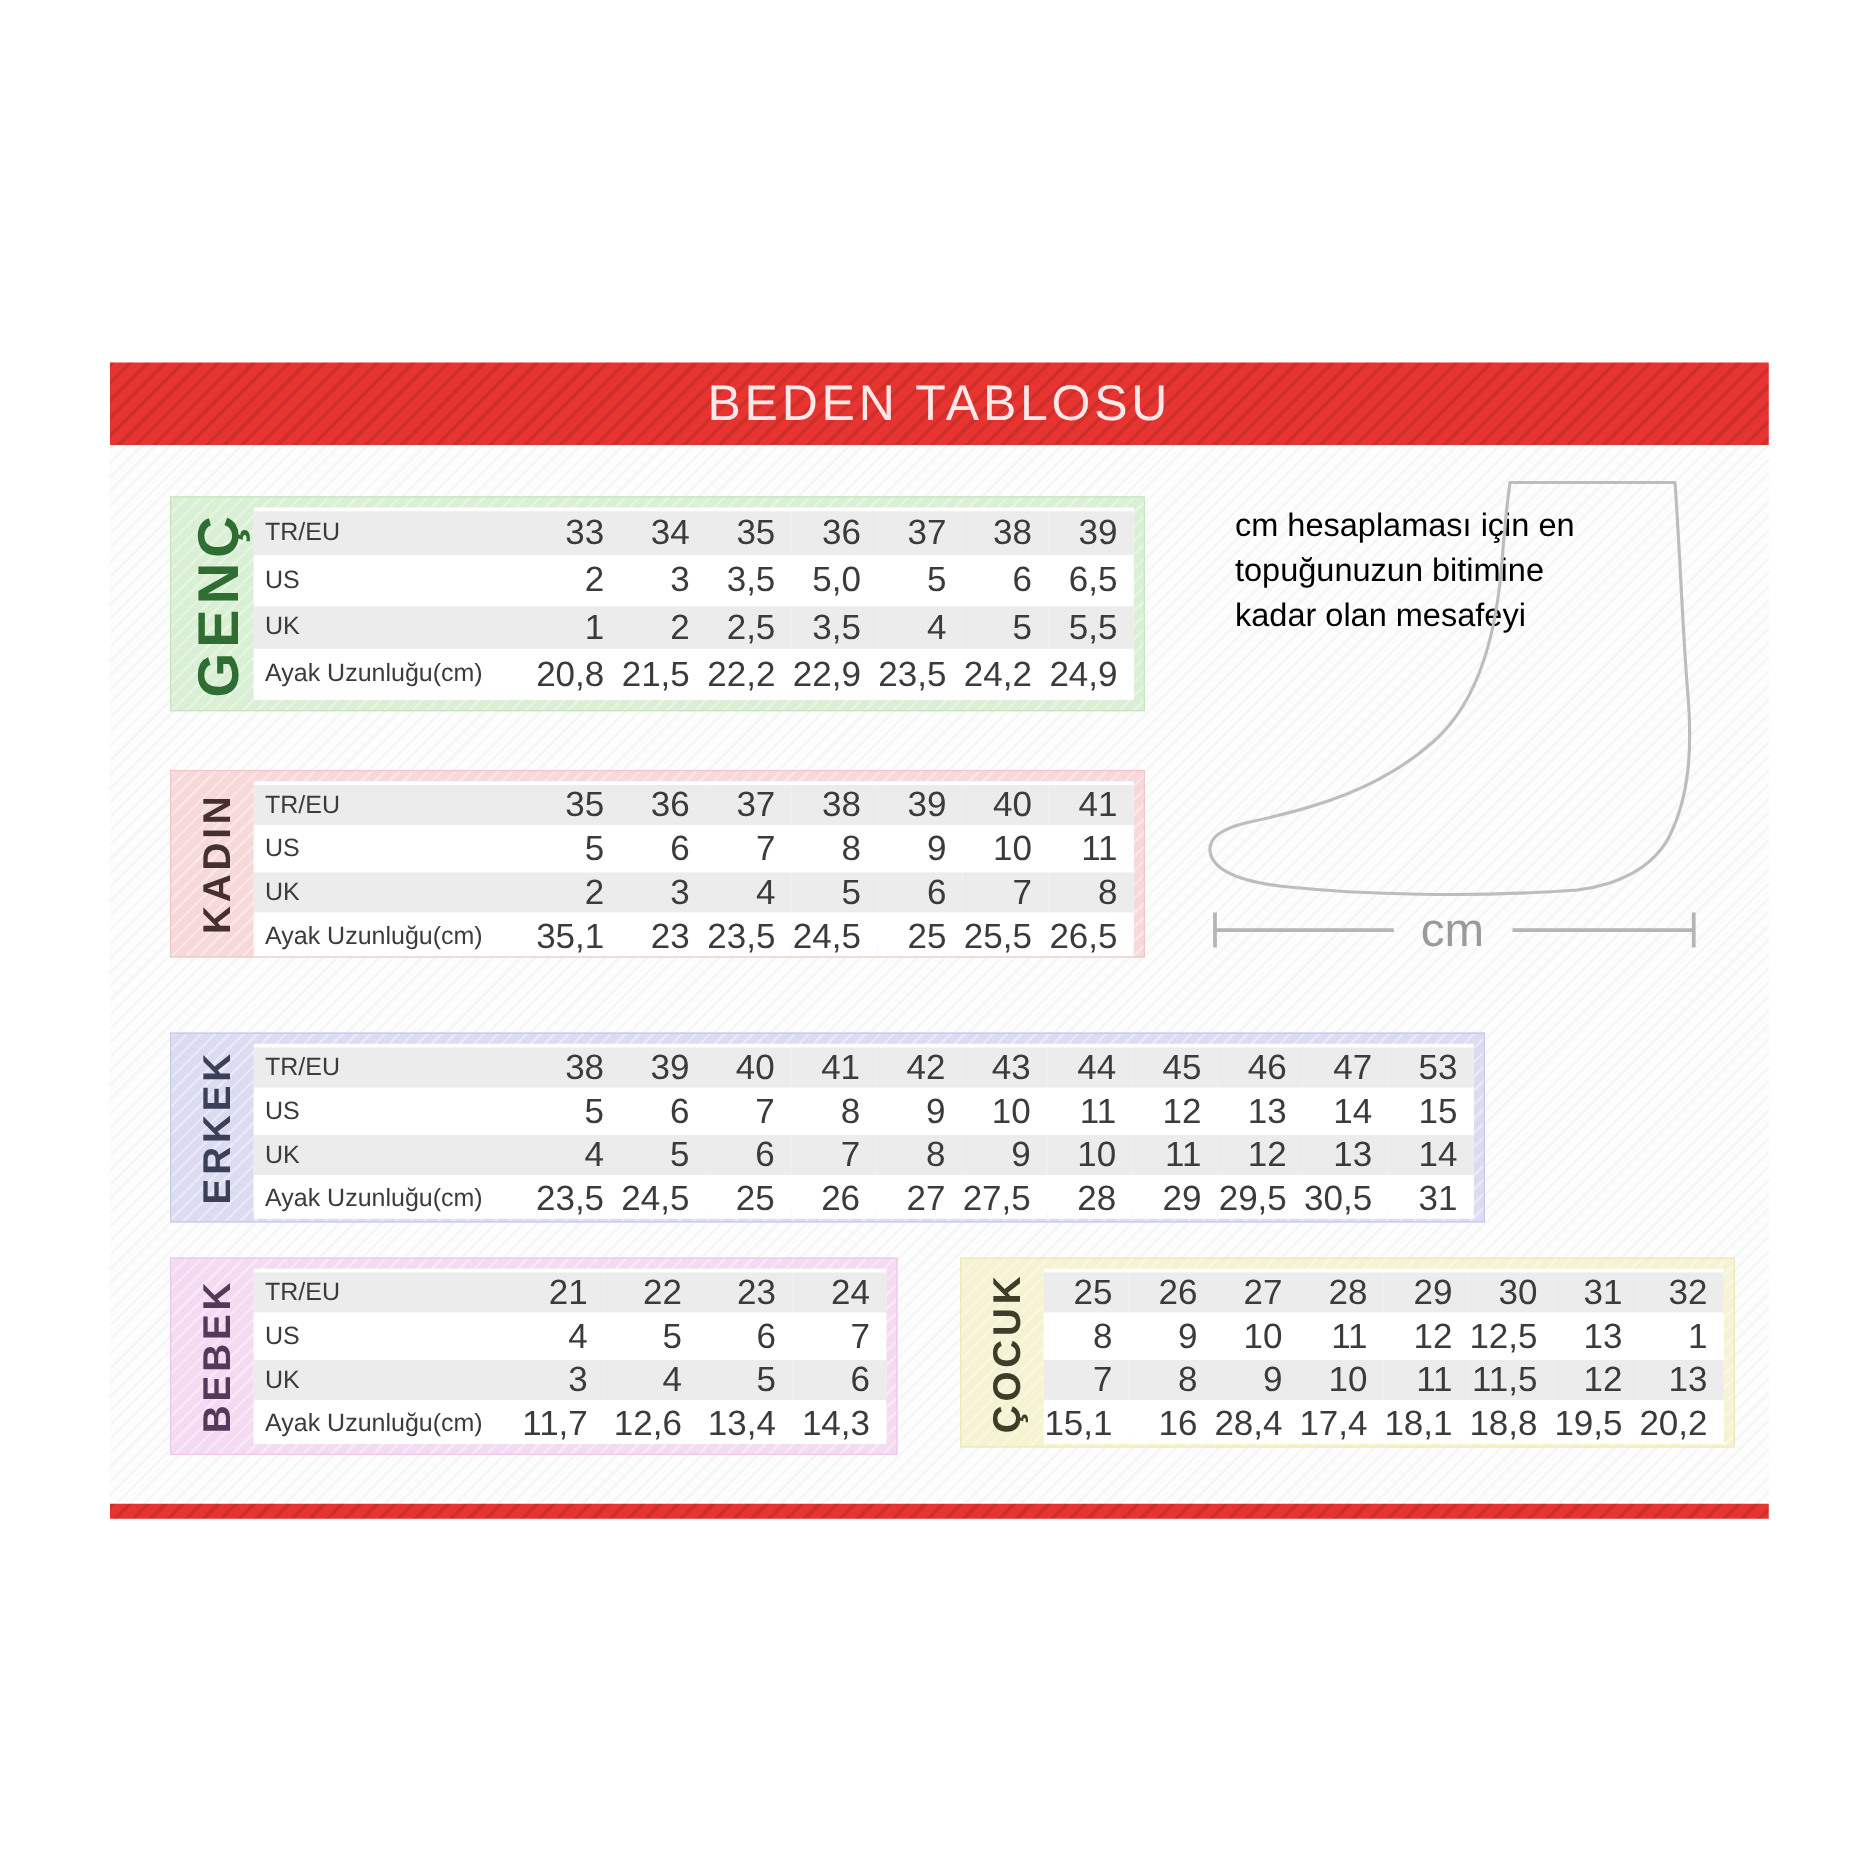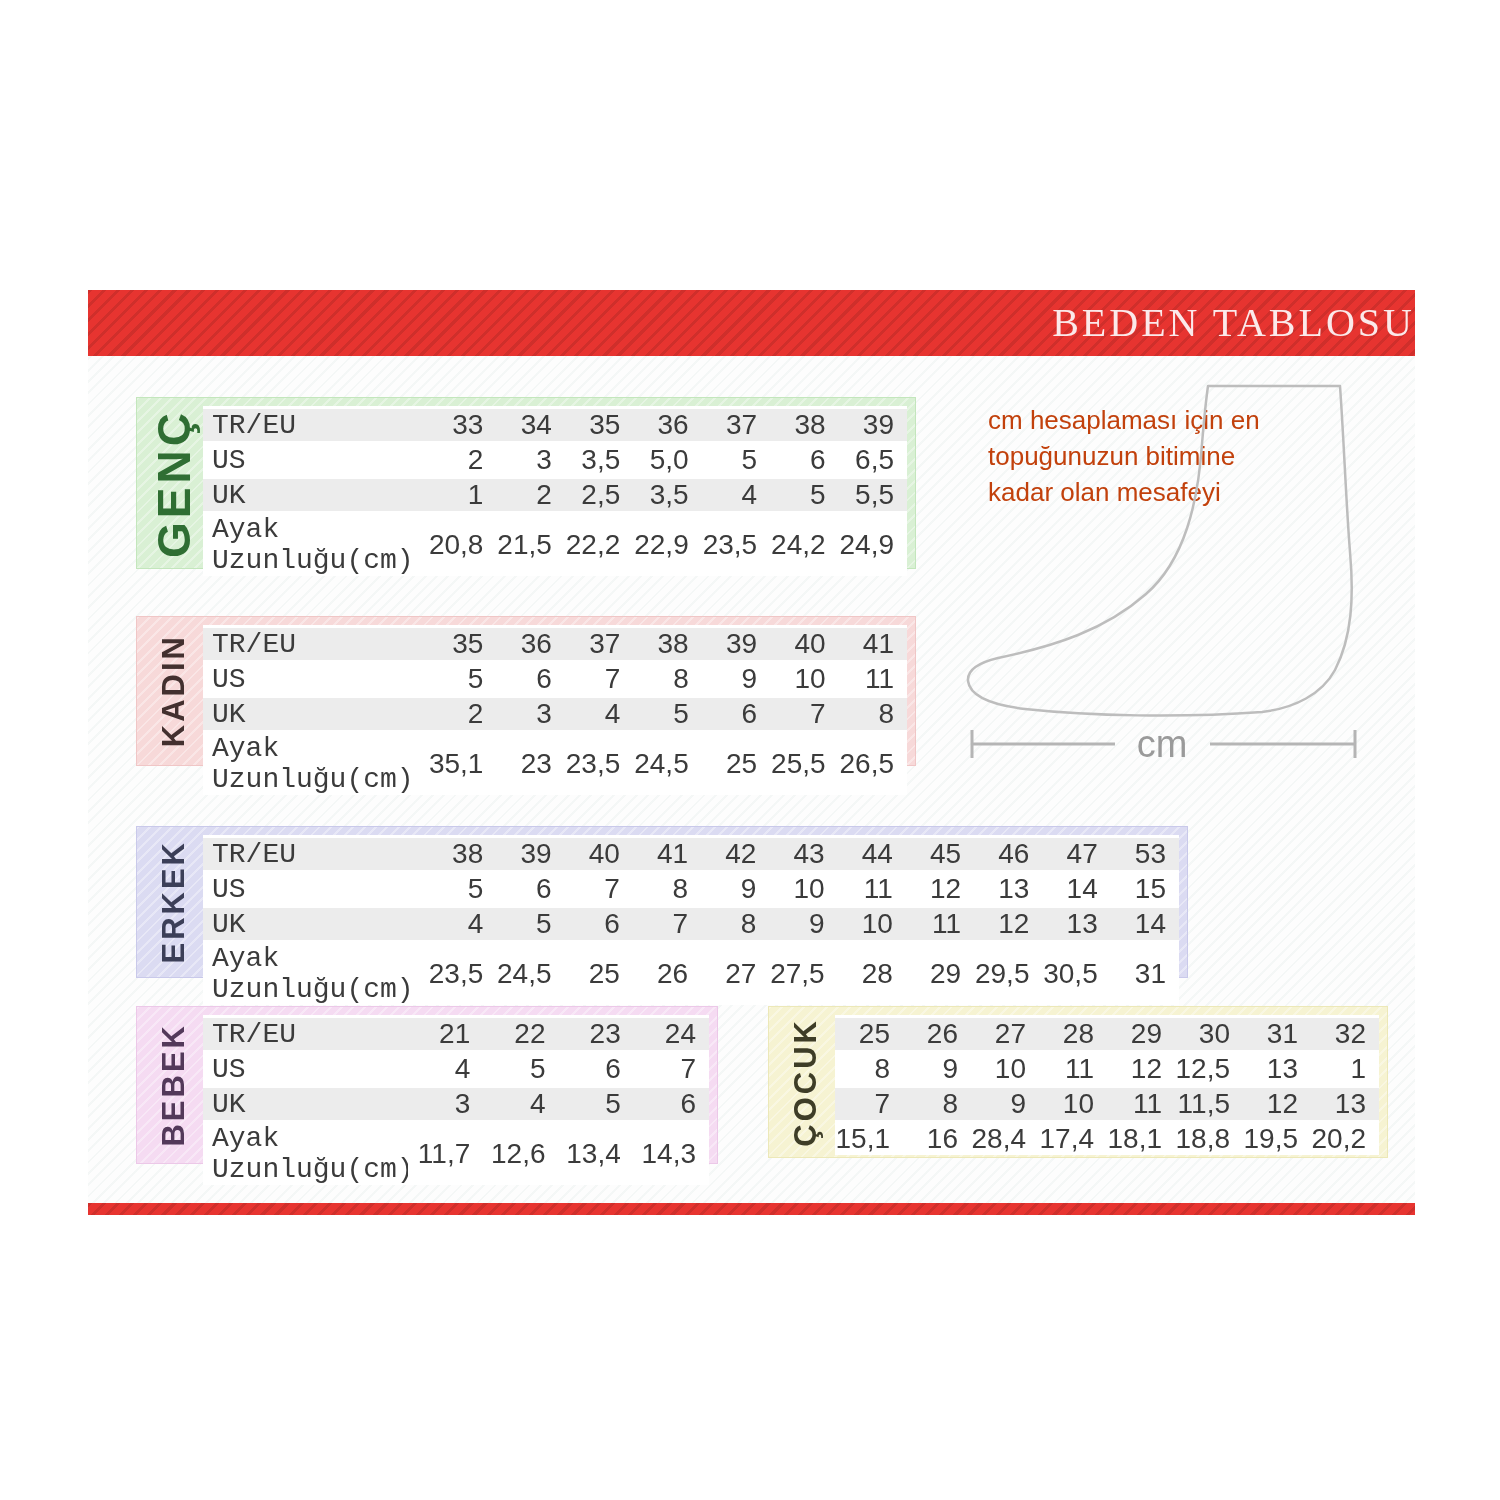--- a/index.html
+++ b/index.html
@@ -18,22 +18,22 @@
   
   .red-bar{
     position:absolute;left:88px;width:1327px;
     background:
       repeating-linear-gradient(135deg, rgba(0,0,0,0.10) 0px, rgba(0,0,0,0.10) 3px, rgba(0,0,0,0) 3px, rgba(0,0,0,0) 10px),
       #e73430;
   }
   .header-bar{top:290px;height:66px;}
   .footer-bar{top:1203px;height:12px;}
   .header-title{
-    width:100%;height:56px;line-height:66px;text-align:right;
-    color:#fbe9ea;font-size:40px;letter-spacing:3px;font-weight:400;font-family:Liberation Serif, serif;
+    width:100%;height:56px;line-height:66px;text-align:center;
+    color:#fbe9ea;font-size:40px;letter-spacing:3px;font-weight:400;
   }
   
   .size-table{
     position:absolute;display:flex;box-sizing:border-box;padding:8px;
     background:
       repeating-linear-gradient(135deg, rgba(255,255,255,0.35) 0px, rgba(255,255,255,0.35) 2px, rgba(0,0,0,0) 2px, rgba(0,0,0,0) 8px),
       var(--bg);
     border:1px solid var(--border);
   }
   .t-genc {left:136px;top:397px;width:780px;height:172px;}
@@ -52,28 +52,28 @@
   .t-kadin .vlabel,.t-erkek .vlabel,.t-bebek .vlabel,.t-cocuk .vlabel{font-size:31px;letter-spacing:3px;}
   .grid{
     flex:1;display:grid;grid-template-rows:repeat(4,1fr);grid-auto-flow:row;
     row-gap:3px;background:#ffffff;padding:3px 0;
   }
   .t-genc .grid,.t-kadin .grid{grid-template-columns:225px repeat(7,1fr);}
   .t-erkek .grid{grid-template-columns:225px repeat(11,1fr);}
   .t-bebek .grid{grid-template-columns:205px repeat(4,1fr);}
   .t-cocuk .grid{grid-template-columns:repeat(8,1fr);}
   .cell{display:flex;align-items:center;color:#3b3b3b;}
-  .cell.head{justify-content:flex-start;padding-left:9px;font-size:28px;font-family:Liberation Mono, monospace;}
+  .cell.head{justify-content:flex-start;padding-left:9px;font-size:20px;}
   .cell.num{justify-content:flex-end;padding-right:13px;font-size:28px;}
   .band-gray{background:#ececec;}
   .band-white{background:#ffffff;}
   
   .measure-note{
     position:absolute;left:988px;top:402px;width:310px;
-    color:#c2410c;font-size:26px;line-height:36px;
+    color:#000000;font-size:26px;line-height:36px;
   }
   
   .foot-svg{position:absolute;left:950px;top:382px;}
 </style>
 </head>
 <body>
 
 <div class="content-band"></div>
 
 <div class="red-bar header-bar">

